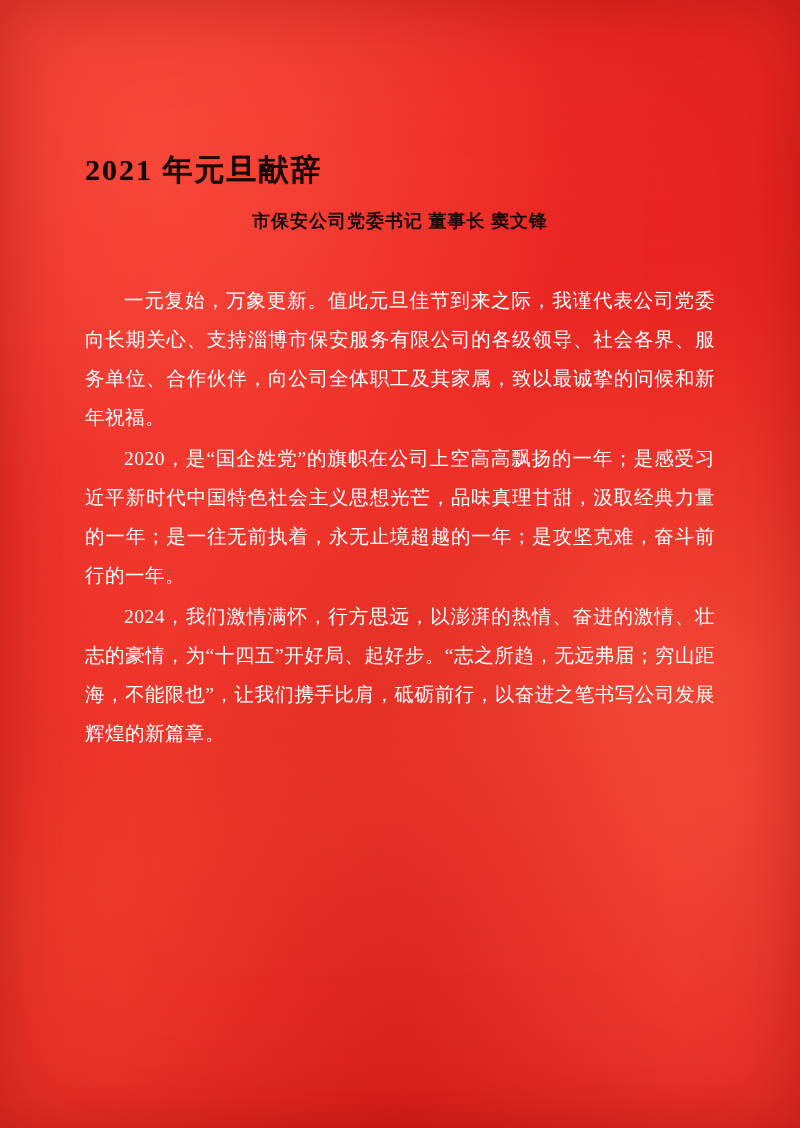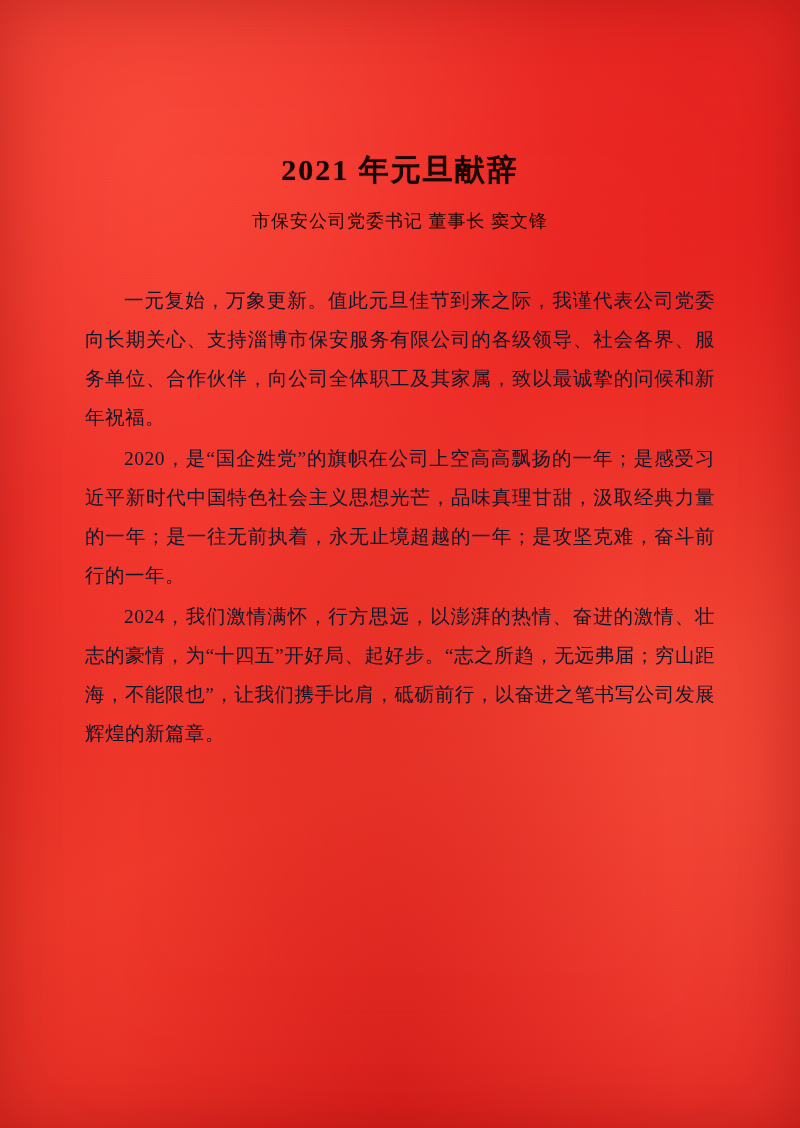--- a/index.html
+++ b/index.html
@@ -45,45 +45,45 @@
 
   .page {
     position: relative;
     width: 100%;
     height: 100%;
     box-sizing: border-box;
     padding: 150px 85px 60px 85px;
   }
 
   .doc-title {
-    text-align: center;
+    text-align: left;
     font-size: 30px;
     font-weight: bold;
     letter-spacing: 2px;
     margin: 0 0 18px 0;
     font-family: "Liberation Serif", "DejaVu Serif", serif;
     color: #160805;
     text-shadow: 0 0 1px rgba(0,0,0,0.5);
   }
   .doc-byline {
     text-align: center;
     font-size: 18px;
-    font-weight: normal;
+    font-weight: bold;
     letter-spacing: 1px;
     margin: 0 0 48px 0;
     color: #180906;
   }
 
   .body-text {
     font-size: 19.5px;
     line-height: 2.0;
     text-align: justify;
     text-justify: inter-ideograph;
     letter-spacing: 0.5px;
-    color: #0f172a;
+    color: #ffffff;
   }
   .body-text p {
     margin: 0 0 2px 0;
     text-indent: 2em;
   }
 </style>
 </head>
 <body>
 
 <div class="paper-bg"></div>

